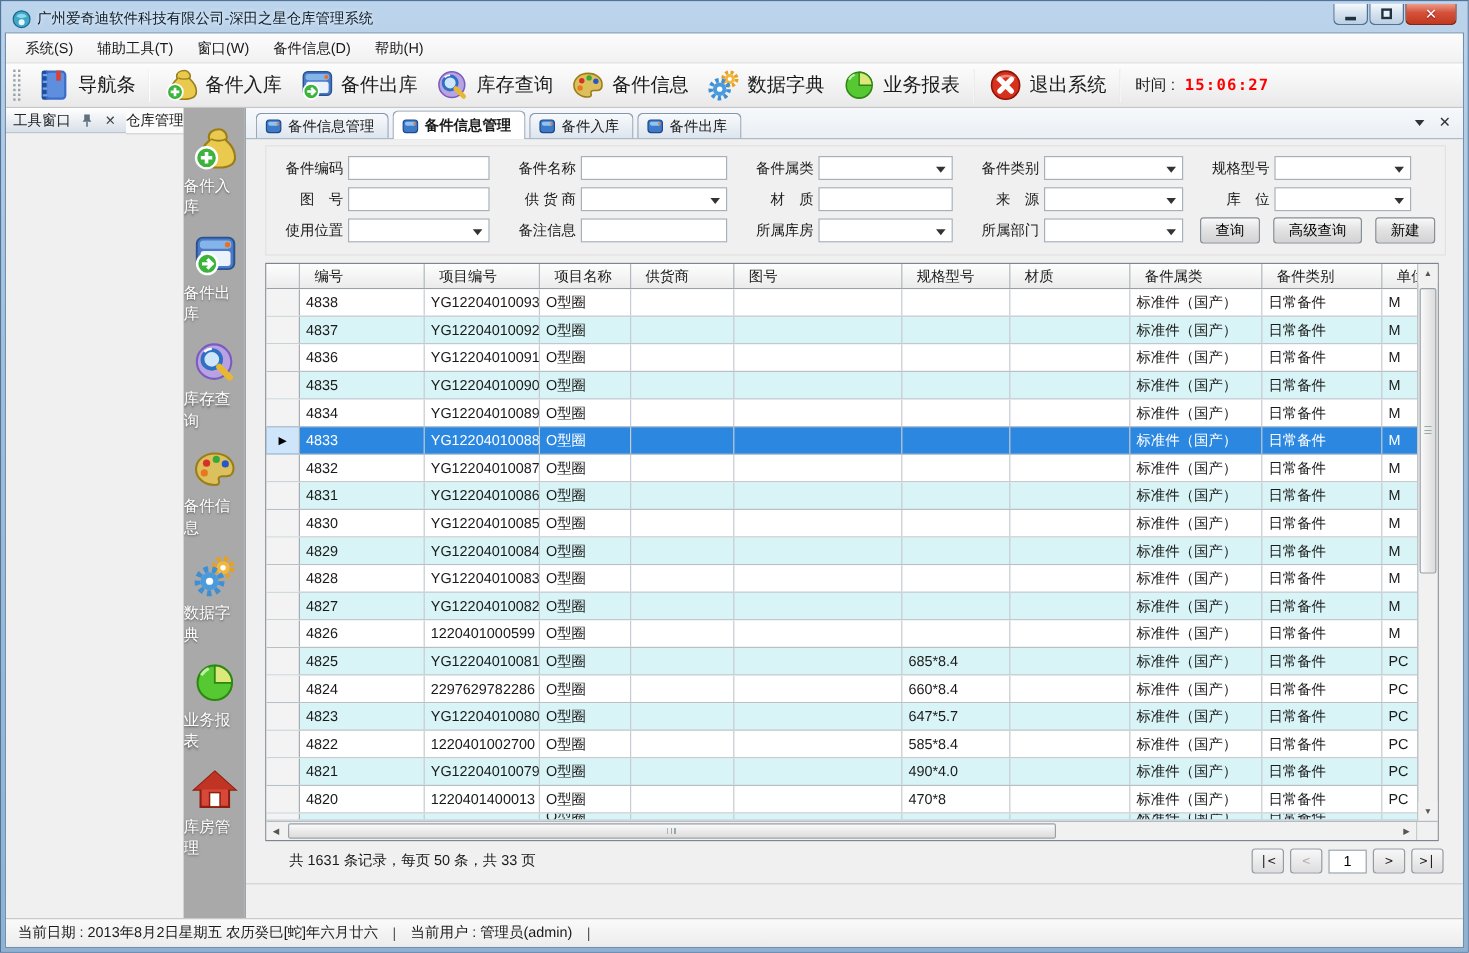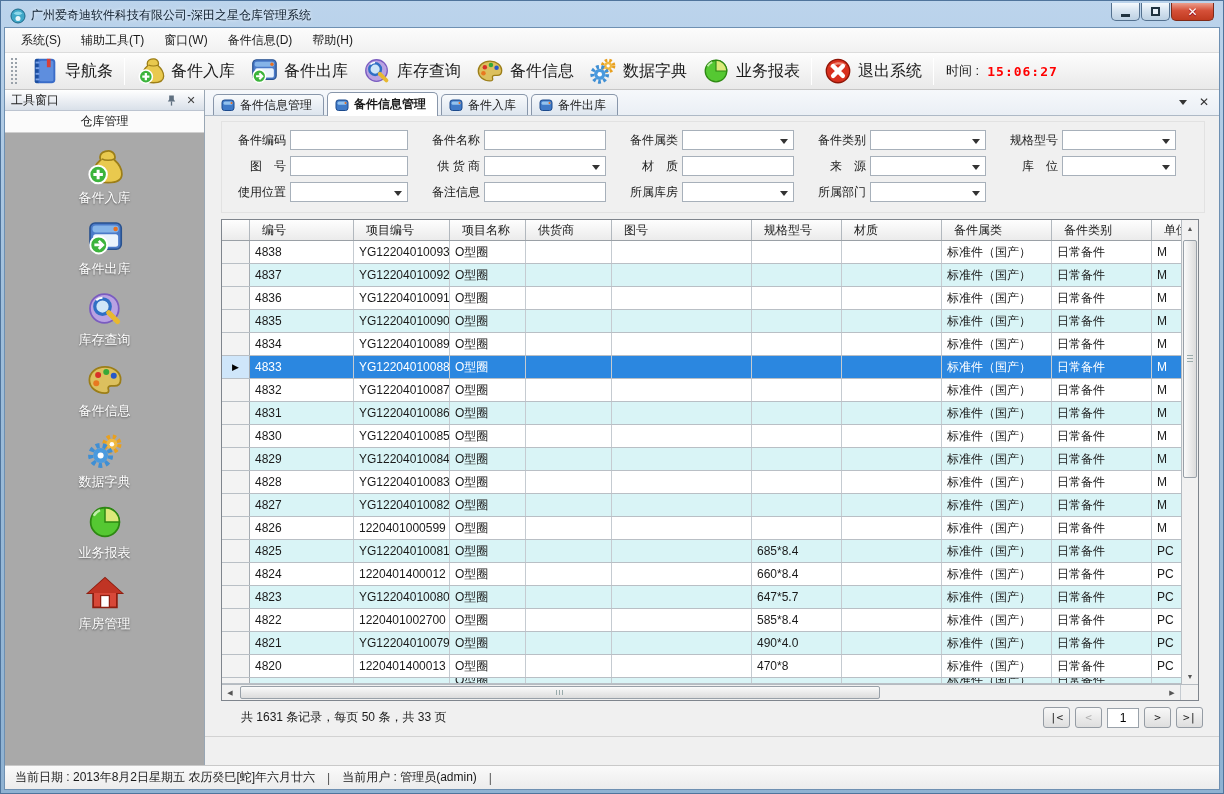--- a/index.html
+++ b/index.html
@@ -36,21 +36,21 @@
   .tb-item { display:flex; align-items:center; gap:5px; padding:2px 7px; font-size:16px; cursor:pointer; border-radius:3px; }
   .tb-item svg { width:30px; height:30px; }
   .tb-sep { width:1px; height:27px; background:#c2c2c2; border-right:1px solid #fff; margin:0 4px; }
   .tb-time { display:flex; align-items:center; gap:8px; font-size:13px; padding-left:8px; }
   .time-value { color:#f00; font-weight:bold; font-family:"DejaVu Sans Mono",monospace; letter-spacing:1px; }
 
   
   .main { flex:1; display:flex; min-height:0; }
 
   
-  .sidebar { width:200px; display:flex; flex-direction:column; border-right:1px solid #98a6b4; }
+  .sidebar { width:200px; display:flex; flex-direction:row; border-right:1px solid #98a6b4; }
   .sb-header { height:21px; background:linear-gradient(#ffffff,#d9e0e9); border-bottom:1px solid #bcc4d0;
                display:flex; align-items:center; padding:0 6px; color:#222; }
   .sb-header .sp { flex:1; }
   .sb-tool { width:14px; height:14px; display:flex; align-items:center; justify-content:center;
              color:#444; font-size:11px; cursor:pointer; margin-left:6px; }
   .sb-section { height:22px; background:#fbfbfb; border-bottom:1px solid #cfcfcf;
                 display:flex; align-items:center; justify-content:center; }
   .sb-body { flex:1; background:#a9a9a9; padding-top:14px; display:flex; flex-direction:column; align-items:center; overflow:hidden; }
   .sb-item { display:flex; flex-direction:column; align-items:center; margin-bottom:11px; cursor:pointer; }
   .sb-item svg { width:40px; height:40px; }
@@ -440,20 +440,25 @@
             <div class="f-combo w1"></div>
             <span class="f-gap"></span>
             <span class="f-label">备注信息</span>
             <input class="f-input w2" value="" style="">
             <span class="f-gap"></span>
             <span class="f-label">所属库房</span>
             <div class="f-combo w3"></div>
             <span class="f-gap"></span>
             <span class="f-label">所属部门</span>
             <div class="f-combo w4"></div>
+            <div class="f-buttons">
+              <button class="btn">查询</button>
+              <button class="btn">高级查询</button>
+              <button class="btn">新建</button>
+            </div>
           </div>
         </div>
 
         <div class="grid-area">
           <div class="grid-top">
             <div class="grid-table">
               <div class="grid-header">
                   <div class="gh-cell c-sel"></div>
                   <div class="gh-cell c-id">编号</div>
                   <div class="gh-cell c-code">项目编号</div>
@@ -645,21 +650,21 @@
                     <div class="g-cell c-figure"></div>
                     <div class="g-cell c-spec">685*8.4</div>
                     <div class="g-cell c-material"></div>
                     <div class="g-cell c-attr">标准件（国产）</div>
                     <div class="g-cell c-category">日常备件</div>
                     <div class="g-cell c-unit">PC</div>
                   </div>
                   <div class="grid-row">
                     <div class="g-cell g-sel c-sel"></div>
                     <div class="g-cell c-id">4824</div>
-                    <div class="g-cell c-code">1220401400012</div>
+                    <div class="g-cell c-code">2297629782286</div>
                     <div class="g-cell c-name">O型圈</div>
                     <div class="g-cell c-supplier"></div>
                     <div class="g-cell c-figure"></div>
                     <div class="g-cell c-spec">660*8.4</div>
                     <div class="g-cell c-material"></div>
                     <div class="g-cell c-attr">标准件（国产）</div>
                     <div class="g-cell c-category">日常备件</div>
                     <div class="g-cell c-unit">PC</div>
                   </div>
                   <div class="grid-row alt">

